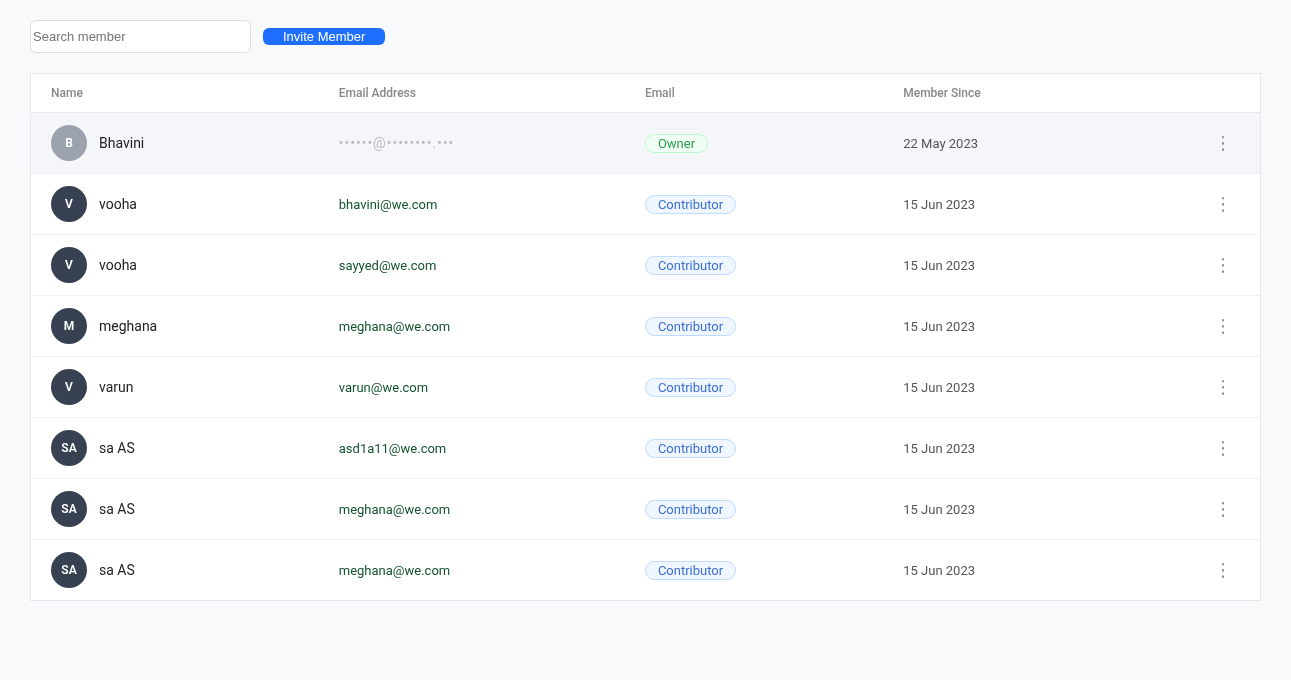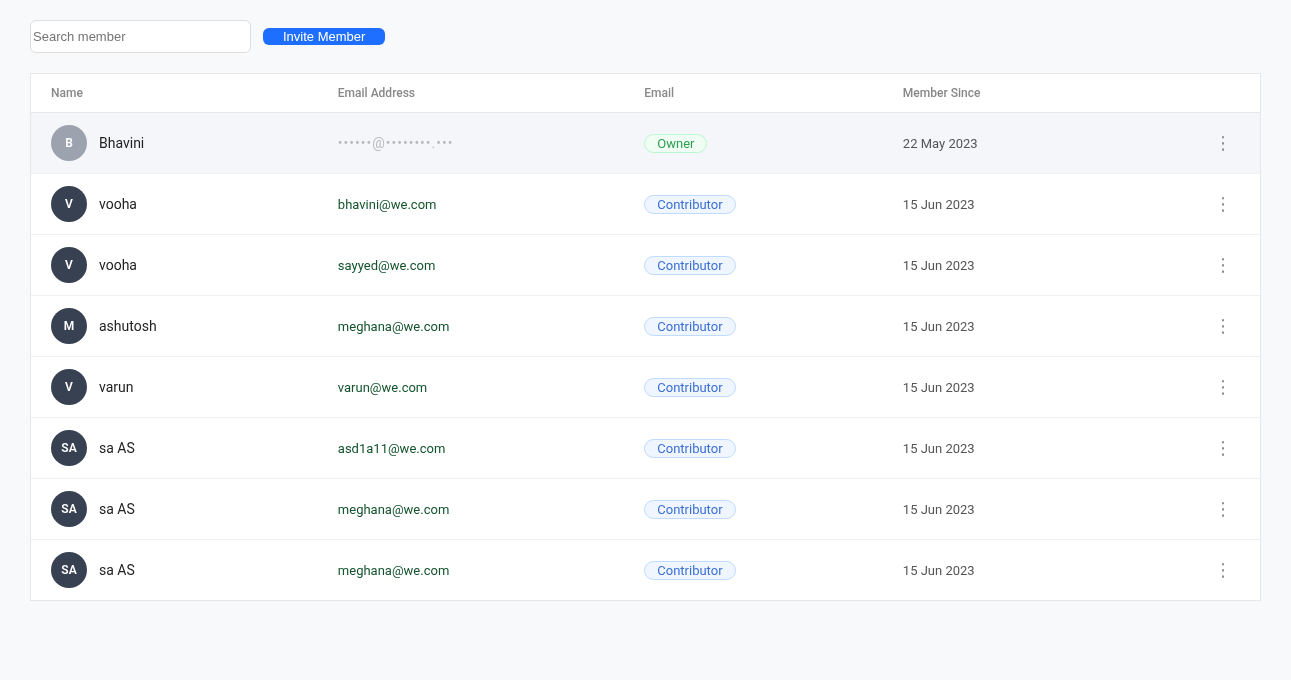--- a/index.html
+++ b/index.html
@@ -264,21 +264,21 @@
             </td>
             <td class="email-cell">sayyed@we.com</td>
             <td><span class="role-badge badge-contributor">Contributor</span></td>
             <td class="date-cell">15 Jun 2023</td>
             <td class="actions-cell"><button class="more-btn">⋮</button></td>
           </tr>
           <tr>
             <td>
               <div class="name-cell">
                 <div class="avatar avatar-dark">M</div>
-                <span class="member-name">ashutosh</span>
+                <span class="member-name">meghana</span>
               </div>
             </td>
             <td class="email-cell">meghana@we.com</td>
             <td><span class="role-badge badge-contributor">Contributor</span></td>
             <td class="date-cell">15 Jun 2023</td>
             <td class="actions-cell"><button class="more-btn">⋮</button></td>
           </tr>
           <tr>
             <td>
               <div class="name-cell">

